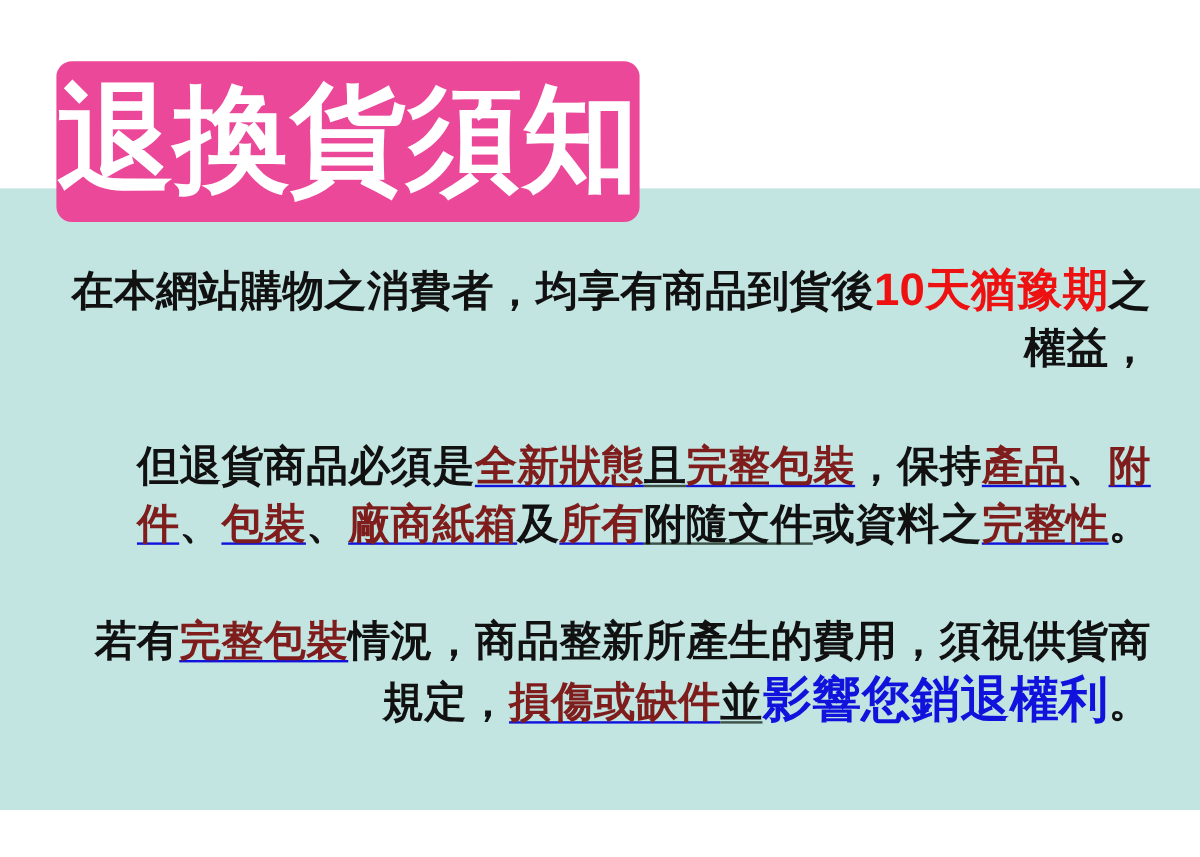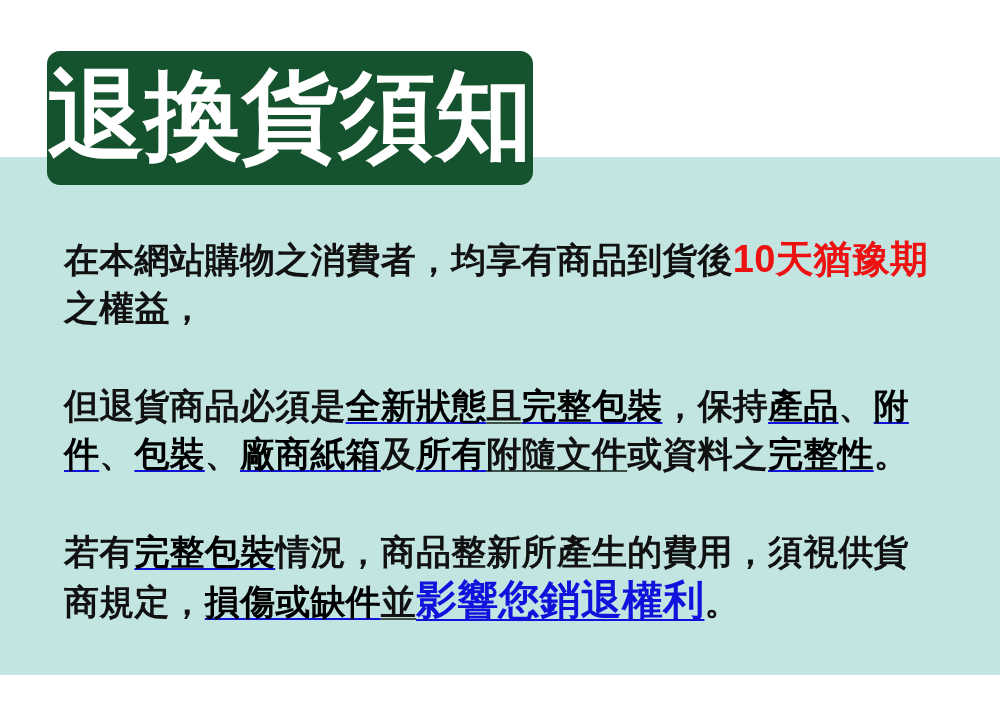--- a/index.html
+++ b/index.html
@@ -49,21 +49,21 @@
     background: #ffffff;
   }
 
   
   .header-badge {
     position: absolute;
     left: 47px;
     top: 51px;
     width: 486px;
     height: 134px;
-    background: #14532d;
+    background: #ec4899;
     border-radius: 13px;
     box-sizing: border-box;
     display: flex;
     align-items: center;
     justify-content: center;
     overflow: hidden;
   }
   .header-badge-title {
     color: #ffffff;
     font-size: 97px;
@@ -80,55 +80,54 @@
     left: 47px;
     top: 218px;
     width: 912px;
   }
   .para {
     color: #111111;
     font-size: 35px;
     line-height: 48px;
     font-weight: 600;
     letter-spacing: 0.2px;
-    text-align: left;
-    margin: 17px;
+    text-align: right;
+    margin: 0;
   }
   .para + .para {
     margin-top: 50px;
   }
   .seg {
     white-space: pre-wrap;
   }
   .seg-red {
     color: #ee1111;
     font-size: 38px;
     font-weight: 700;
   }
   .seg-blue-u {
-    color: #000000;
+    color: #7f1d1d;
     font-weight: 700;
     text-decoration: underline;
     text-decoration-color: #1212dd;
     text-underline-offset: 4px;
     text-decoration-thickness: 2px;
   }
   .seg-black-u {
     color: #111111;
     font-weight: 600;
     text-decoration: underline;
     text-decoration-color: #3c5048;
     text-underline-offset: 4px;
     text-decoration-thickness: 2px;
   }
   .seg-blue-big {
     color: #1212dd;
     font-size: 41px;
     font-weight: 700;
-    text-decoration: underline;
     text-decoration-color: #1212dd;
     text-underline-offset: 5px;
     text-decoration-thickness: 2px;
   }
 </style>
 </head>
 <body>
 
 <div class="page">
 

